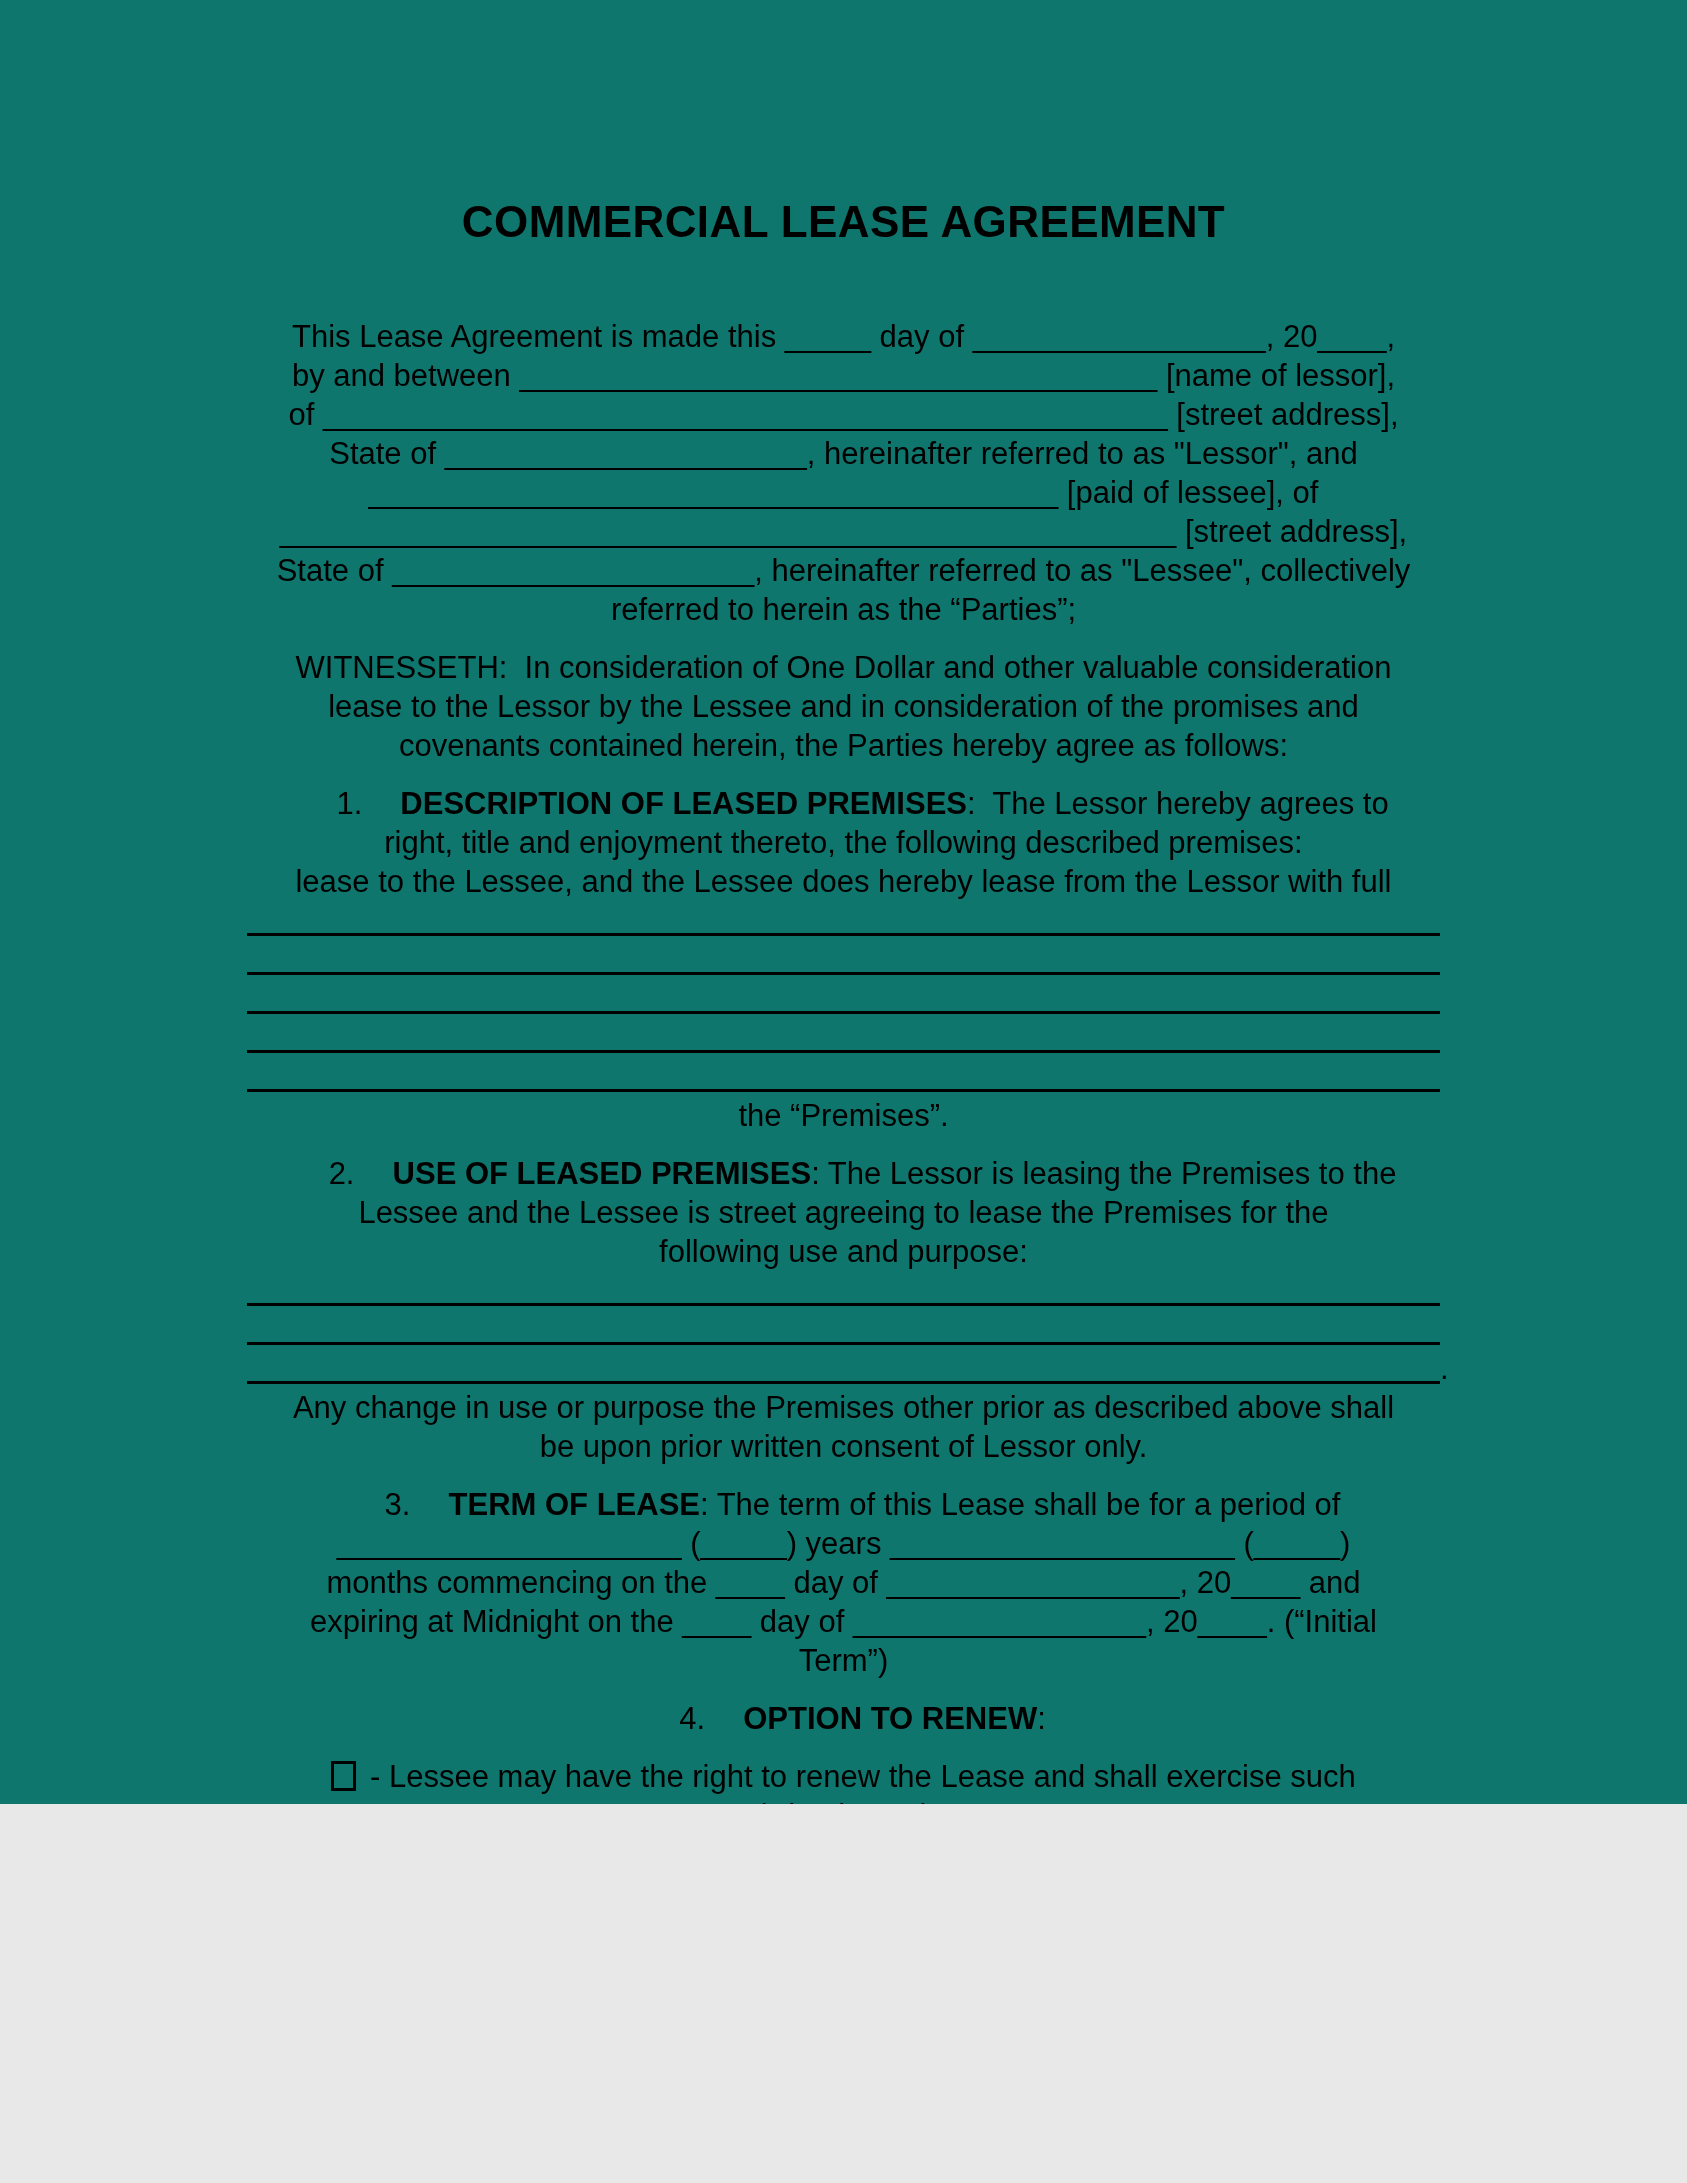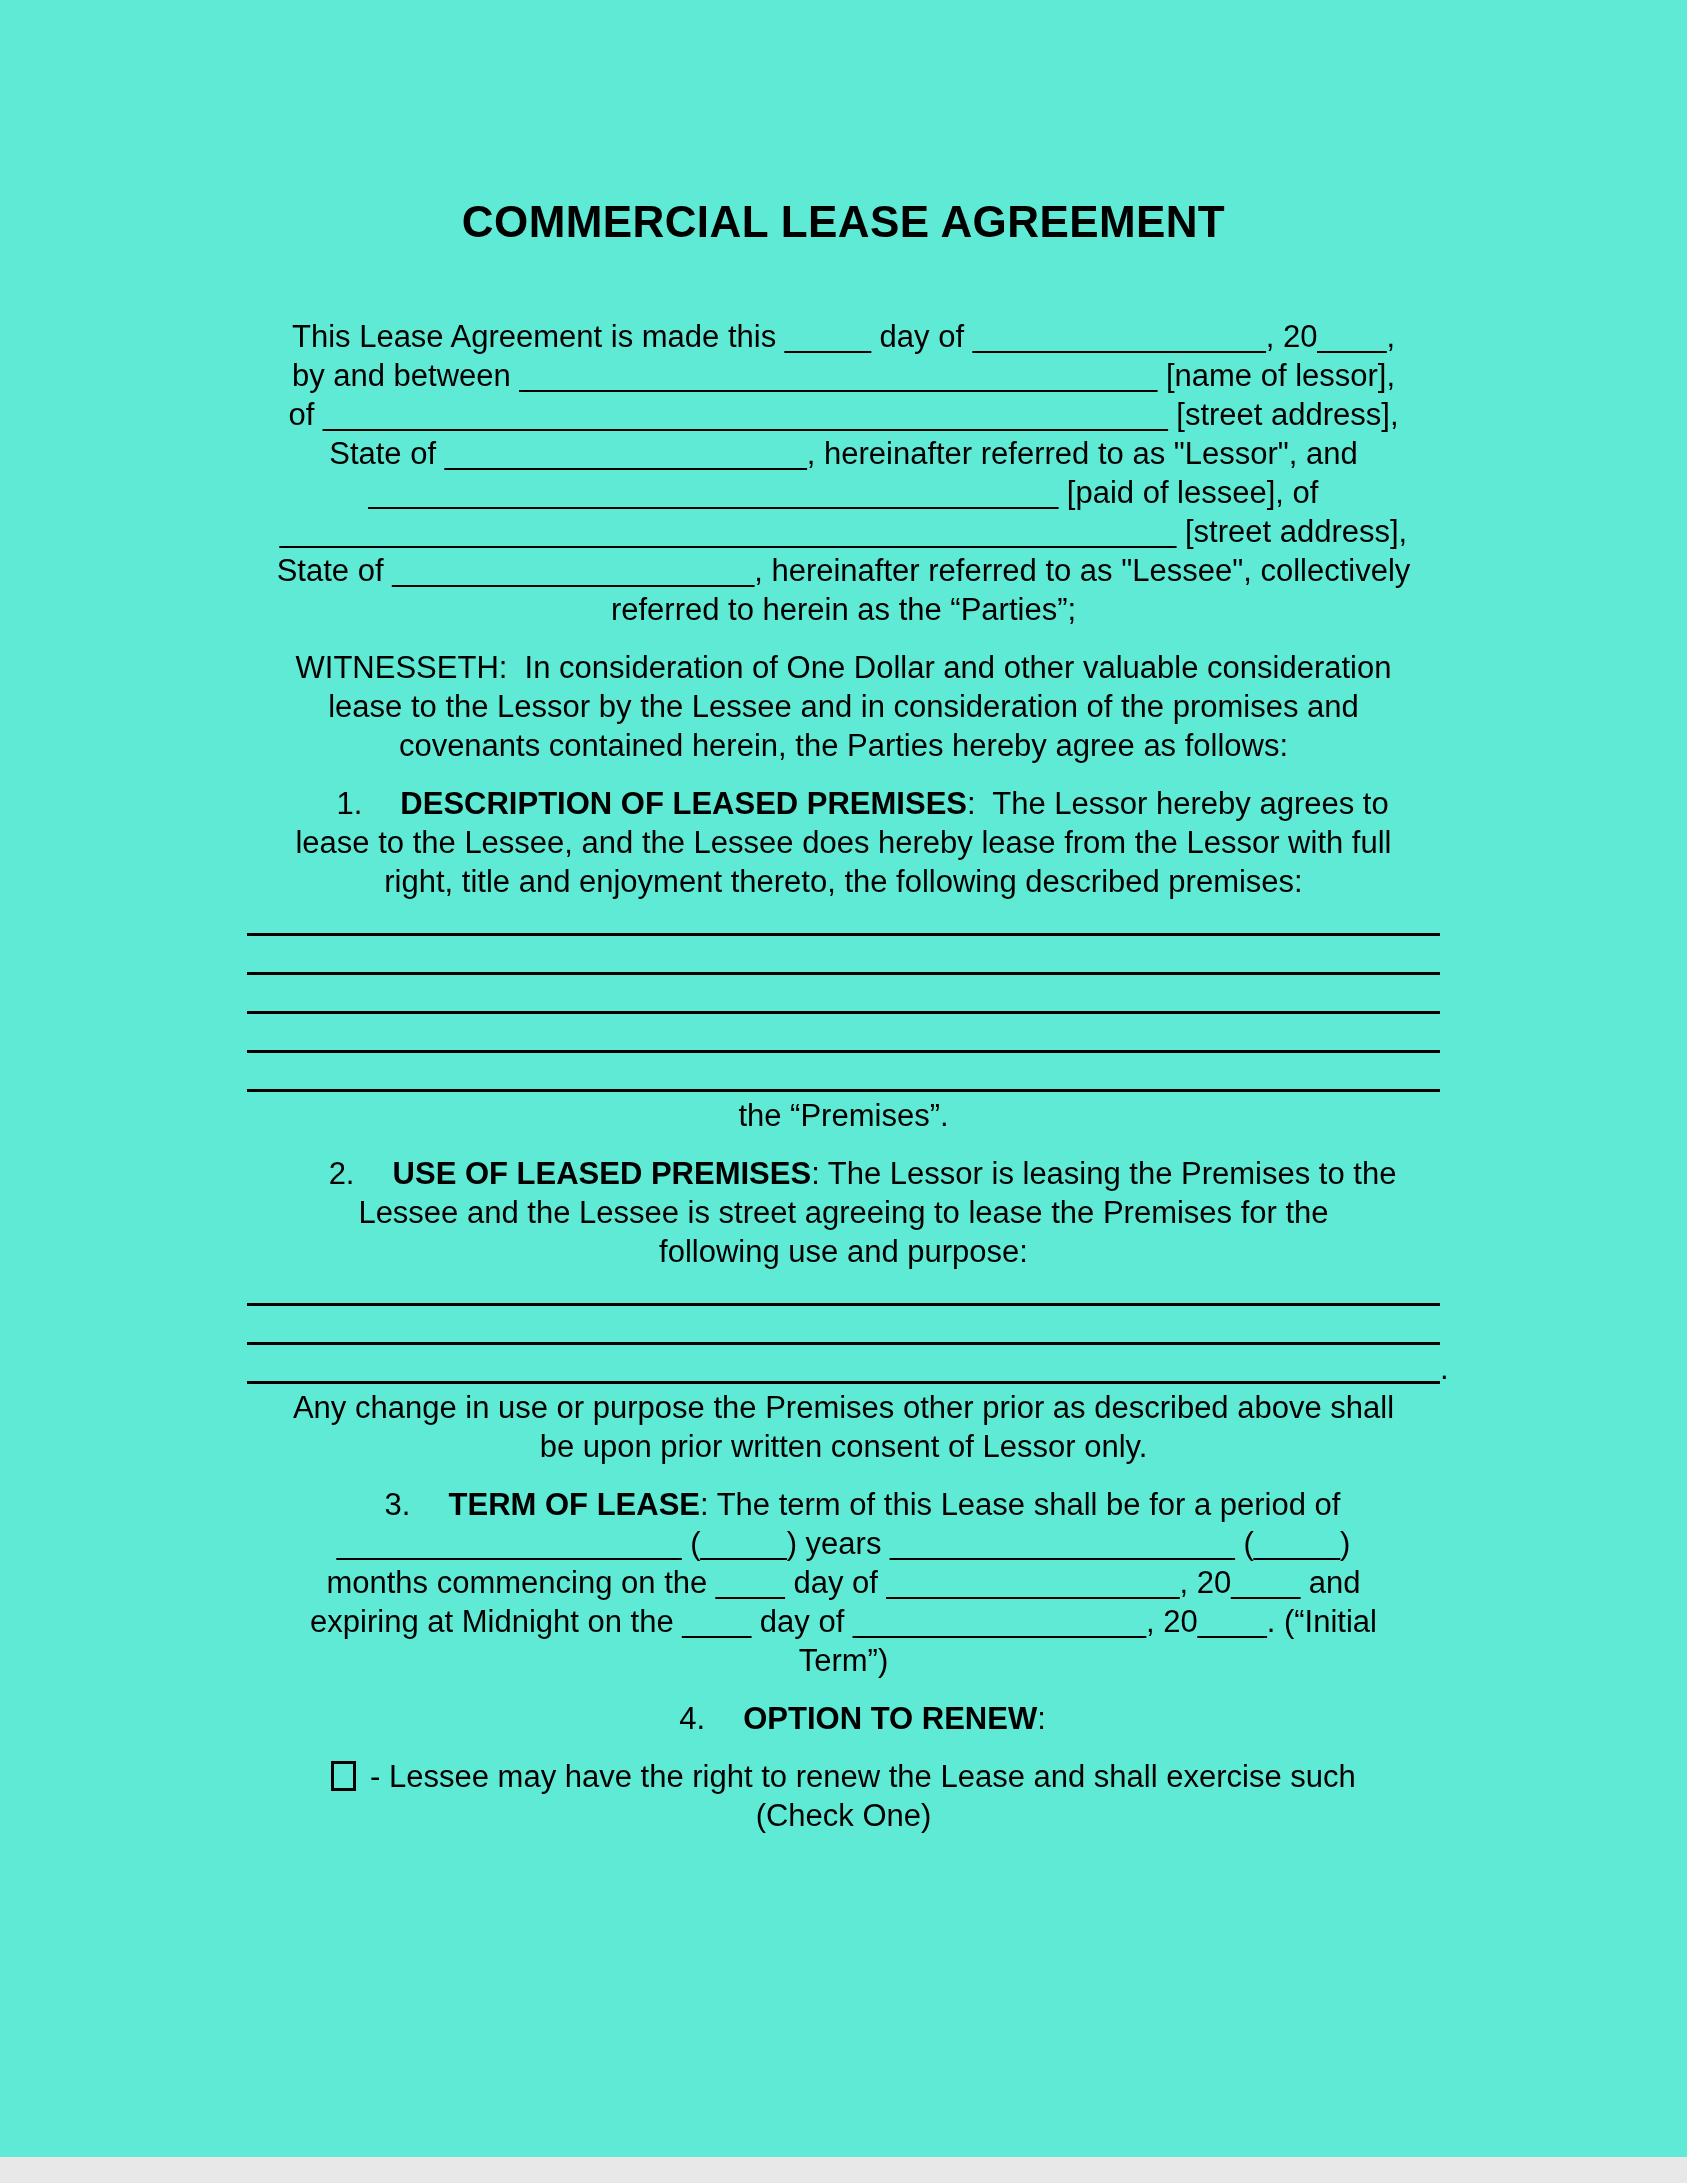--- a/index.html
+++ b/index.html
@@ -1,19 +1,19 @@
 <!DOCTYPE html>
 <html style="font-size:14px"><head>
 <meta charset="utf-8">
 <style>
   html,body{margin:0;padding:0;background:#e8e8e8;}
   .page{
     position:relative;
-    width:1687px;height:2157px;
-    background:#5eead4;
+    width:1687px;height:1804px;
+    background:#0f766e;
     margin:0 auto;
     overflow:hidden;
     box-sizing:border-box;
     padding:196px 247px 0 247px;
     font-family:"Liberation Sans","DejaVu Sans",sans-serif;
     color:#000;
   }
   .doc-title{
     font-size:44px;
     font-weight:bold;
@@ -64,22 +64,22 @@
         <div class="line"><span>State of _____________________, hereinafter referred to as "Lessee", collectively</span></div>
         <div class="line"><span>referred to herein as the “Parties”;</span></div>
       </div>
       <div class="block">
         <div class="line"><span>WITNESSETH:  In consideration of One Dollar and other valuable consideration</span></div>
         <div class="line"><span>lease to the Lessor by the Lessee and in consideration of the promises and</span></div>
         <div class="line"><span>covenants contained herein, the Parties hereby agree as follows:</span></div>
       </div>
       <div class="block">
         <div class="line"><span class="num">1.</span><span class="b">DESCRIPTION OF LEASED PREMISES</span><span>:  The Lessor hereby agrees to</span></div>
+        <div class="line"><span>right, title and enjoyment thereto, the following described premises:</span></div>
         <div class="line"><span>lease to the Lessee, and the Lessee does hereby lease from the Lessor with full</span></div>
-        <div class="line"><span>right, title and enjoyment thereto, the following described premises:</span></div>
         <div class="line"><span class="rule"></span></div>
         <div class="line"><span class="rule"></span></div>
         <div class="line"><span class="rule"></span></div>
         <div class="line"><span class="rule"></span></div>
         <div class="line"><span class="rule"></span></div>
         <div class="line"><span>the “Premises”.</span></div>
       </div>
       <div class="block">
         <div class="line"><span class="num">2.</span><span class="b">USE OF LEASED PREMISES</span><span>: The Lessor is leasing the Premises to the</span></div>
         <div class="line"><span>Lessee and the Lessee is street agreeing to lease the Premises for the</span></div>

